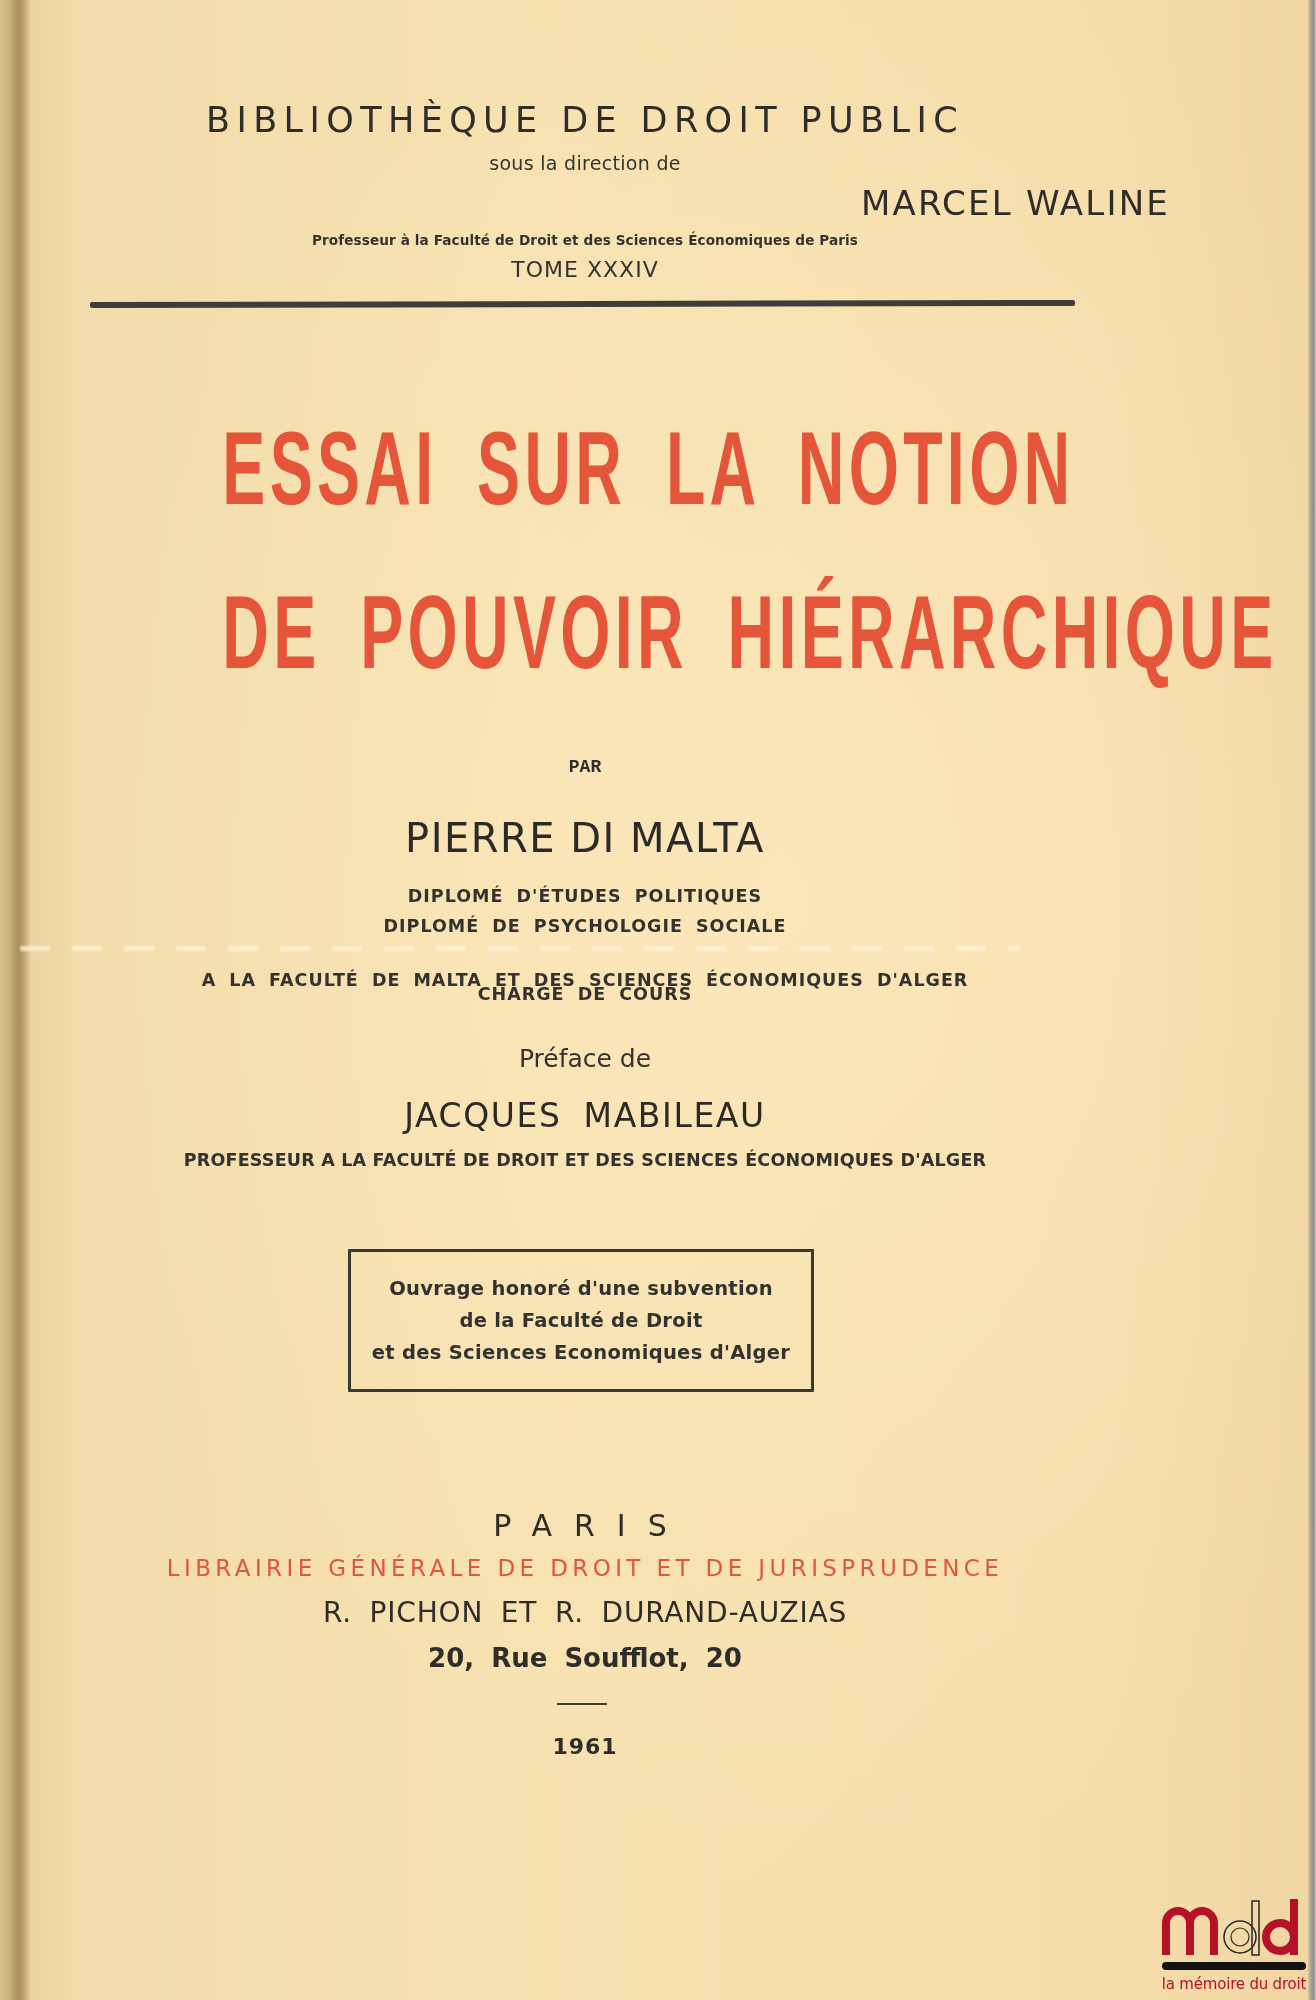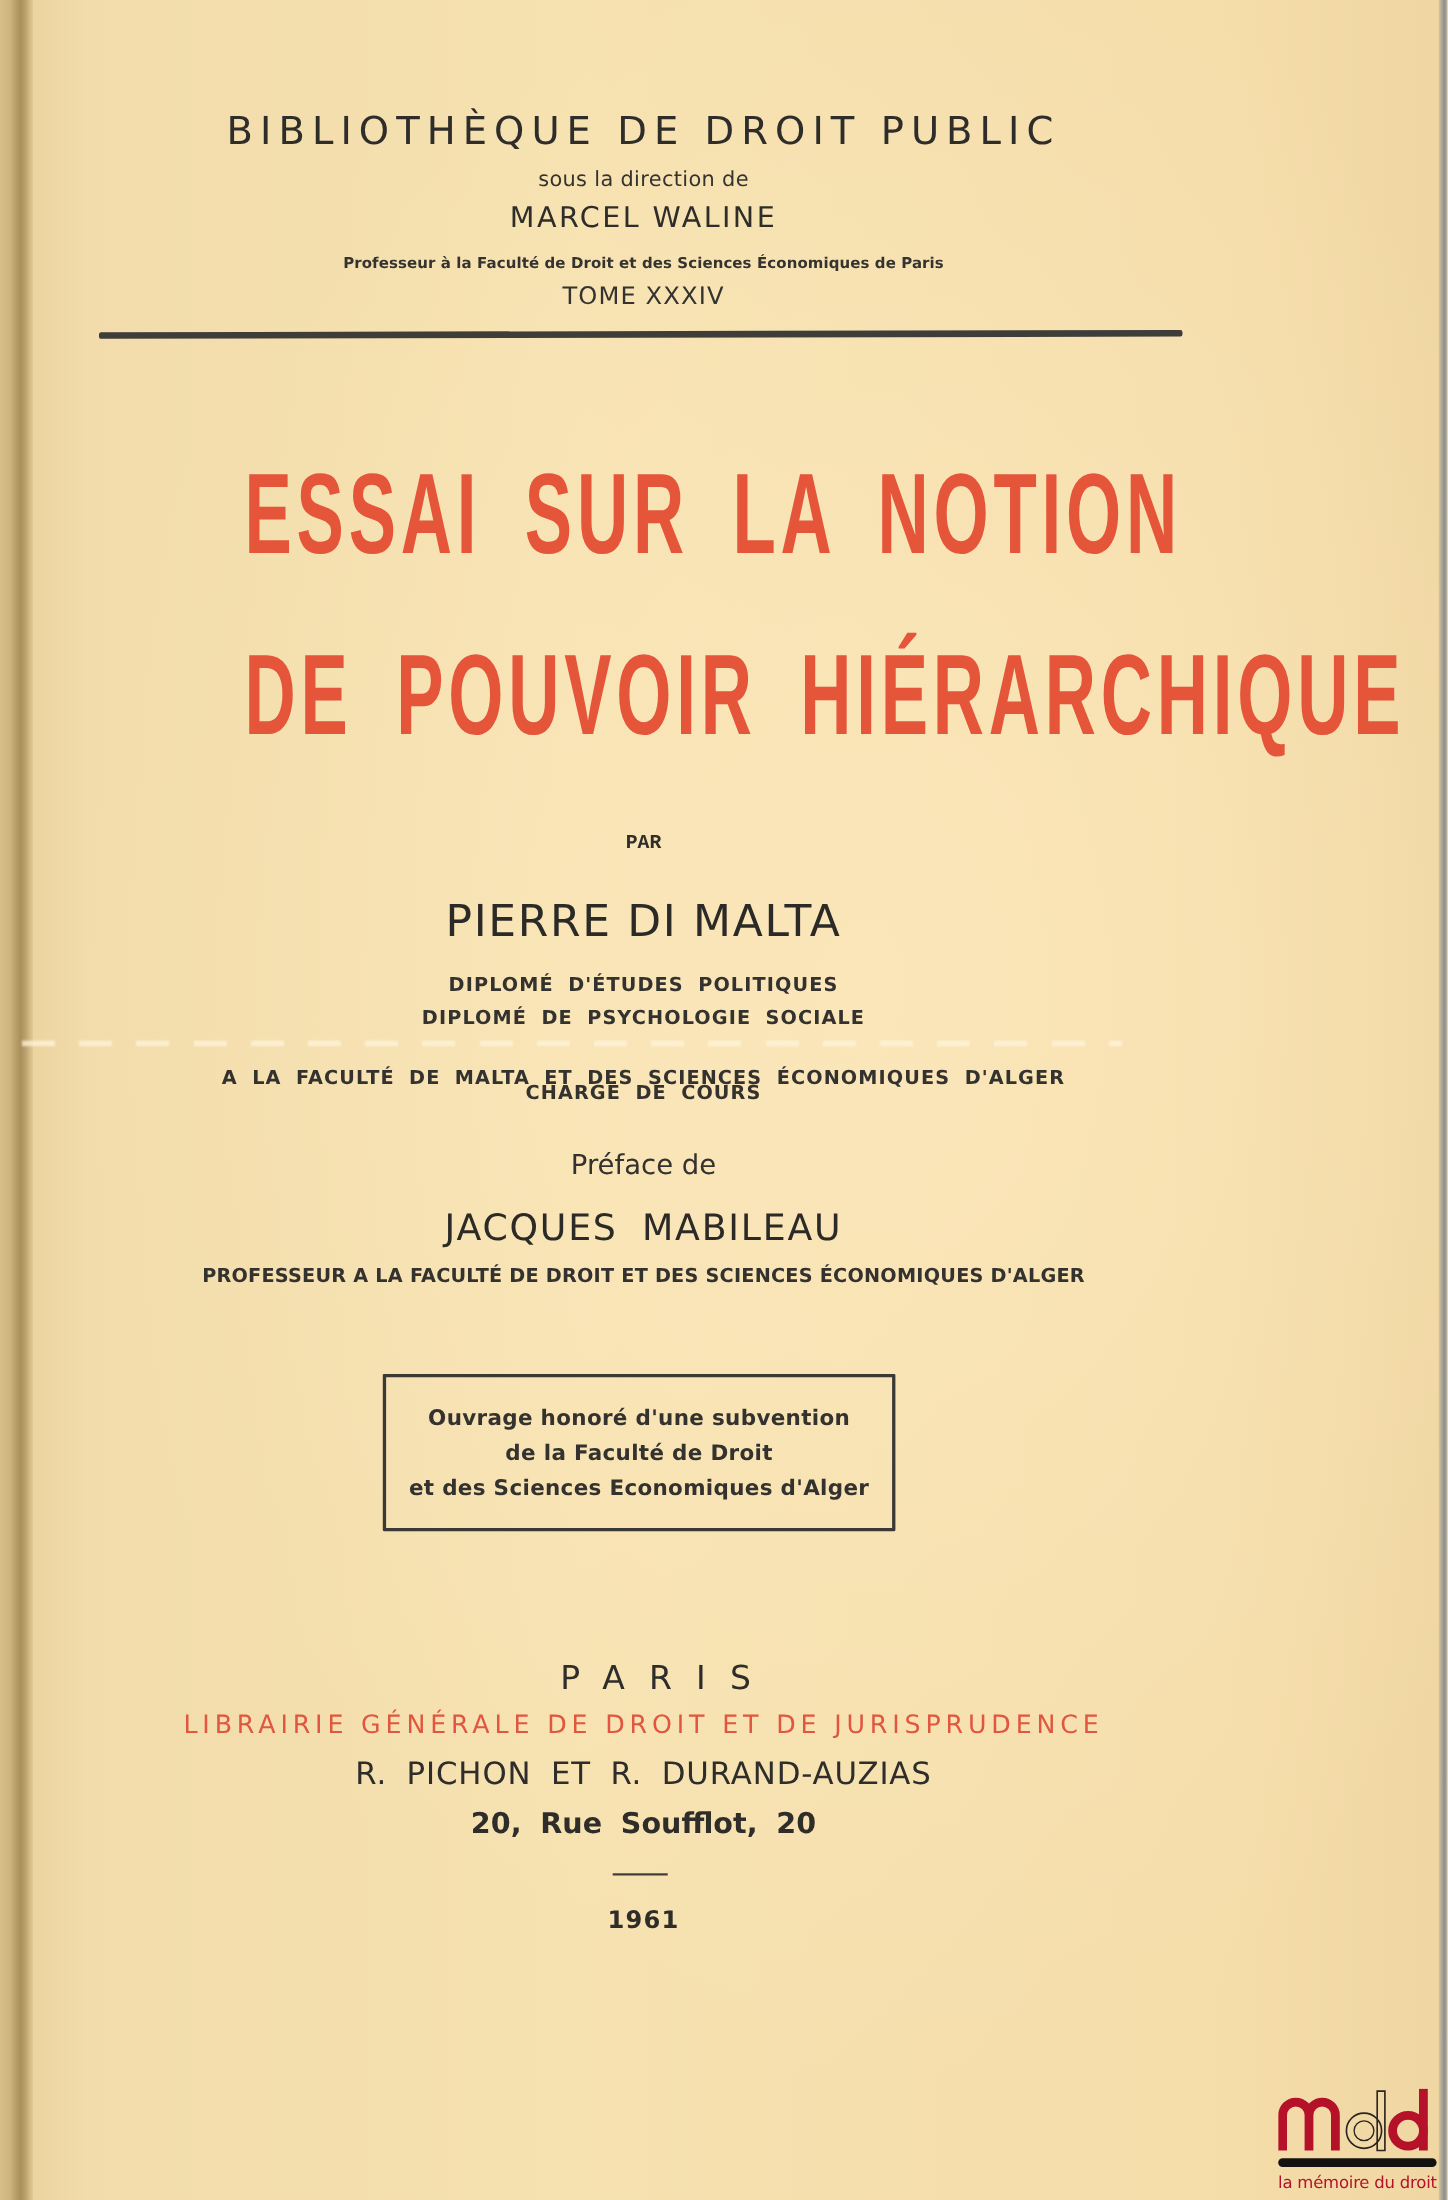--- a/index.html
+++ b/index.html
@@ -25,21 +25,21 @@
     }
     .scan-dash {
       position: absolute; left: 20px; top: 946px; width: 1000px; height: 5px;
       background: repeating-linear-gradient(90deg, rgba(255,245,220,0.75) 0 30px, rgba(255,245,220,0) 30px 52px);
       filter: blur(1px);
     }
     .c { position: absolute; left: 0; width: 1170px; text-align: center; white-space: nowrap; }
 
     .series-title { top: 100px; font-size: 35px; letter-spacing: 6.4px; font-weight: 400; color: #2e2d2a; }
     .direction { top: 152px; font-size: 19px; color: #34332f; letter-spacing: 0.3px; }
-    .director { top: 183px; font-size: 26px; letter-spacing: 2.2px; color: #2e2d2a; }
+    .director { top: 183px; font-size: 34px; letter-spacing: 2.2px; color: #2e2d2a; text-align: right; }
     .director-role { top: 232px; font-size: 13.6px; font-weight: 700; color: #34332f; letter-spacing: 0.1px; }
     .tome { top: 257px; font-size: 22px; letter-spacing: 1px; color: #34332f; }
     .rule-top {
       position: absolute; left: 90px; top: 301px; width: 985px; height: 6px;
       background: #3e3d3a; border-radius: 2px; transform: rotate(-0.12deg);
     }
 
     .title-line {
       font-family: "Liberation Sans", sans-serif; font-weight: 700;
       color: #e4553a; font-size: 104px; letter-spacing: 7px;
@@ -62,21 +62,21 @@
     .prefacer { top: 1096px; font-size: 33px; letter-spacing: 1.6px; word-spacing: 10px; color: #2b2a26; }
     .prefacer-role { top: 1150px; font-size: 17.5px; font-weight: 700; color: #33322e; letter-spacing: 0.2px; }
 
     .grant-box {
       position: absolute; left: 348px; top: 1249px; width: 466px; height: 143px;
       border: 3px solid #3a3935; border-radius: 1px; box-sizing: border-box;
       display: flex; flex-direction: column; justify-content: center; align-items: center;
     }
     .grant-line { font-size: 19.5px; font-weight: 700; color: #33322e; line-height: 32px; letter-spacing: 0.3px; white-space: nowrap; }
 
-    .city { top: 1508px; font-size: 30px; letter-spacing: 22px; color: #2e2d2a; padding-left: 22px; }
+    .city { top: 1508px; font-size: 30px; letter-spacing: 22px; color: #2e2d2a; padding-left: 6px; }
     .publisher { top: 1555px; font-size: 23px; letter-spacing: 4.4px; color: #e0563f; }
     .printer { top: 1596px; font-size: 28px; letter-spacing: 0.8px; word-spacing: 8px; color: #2e2d2a; }
     .address { top: 1643px; font-size: 26px; font-weight: 700; word-spacing: 8px; color: #2e2d2a; text-align: center; }
     .rule-small {
       position: absolute; left: 557px; top: 1703px; width: 50px; height: 2px; background: #3e3d3a;
     }
     .year { top: 1734px; font-size: 22px; font-weight: 700; letter-spacing: 1px; color: #2e2d2a; }
 
     .logo {
       position: absolute; left: 1158px; top: 1893px; width: 152px; height: 107px;

